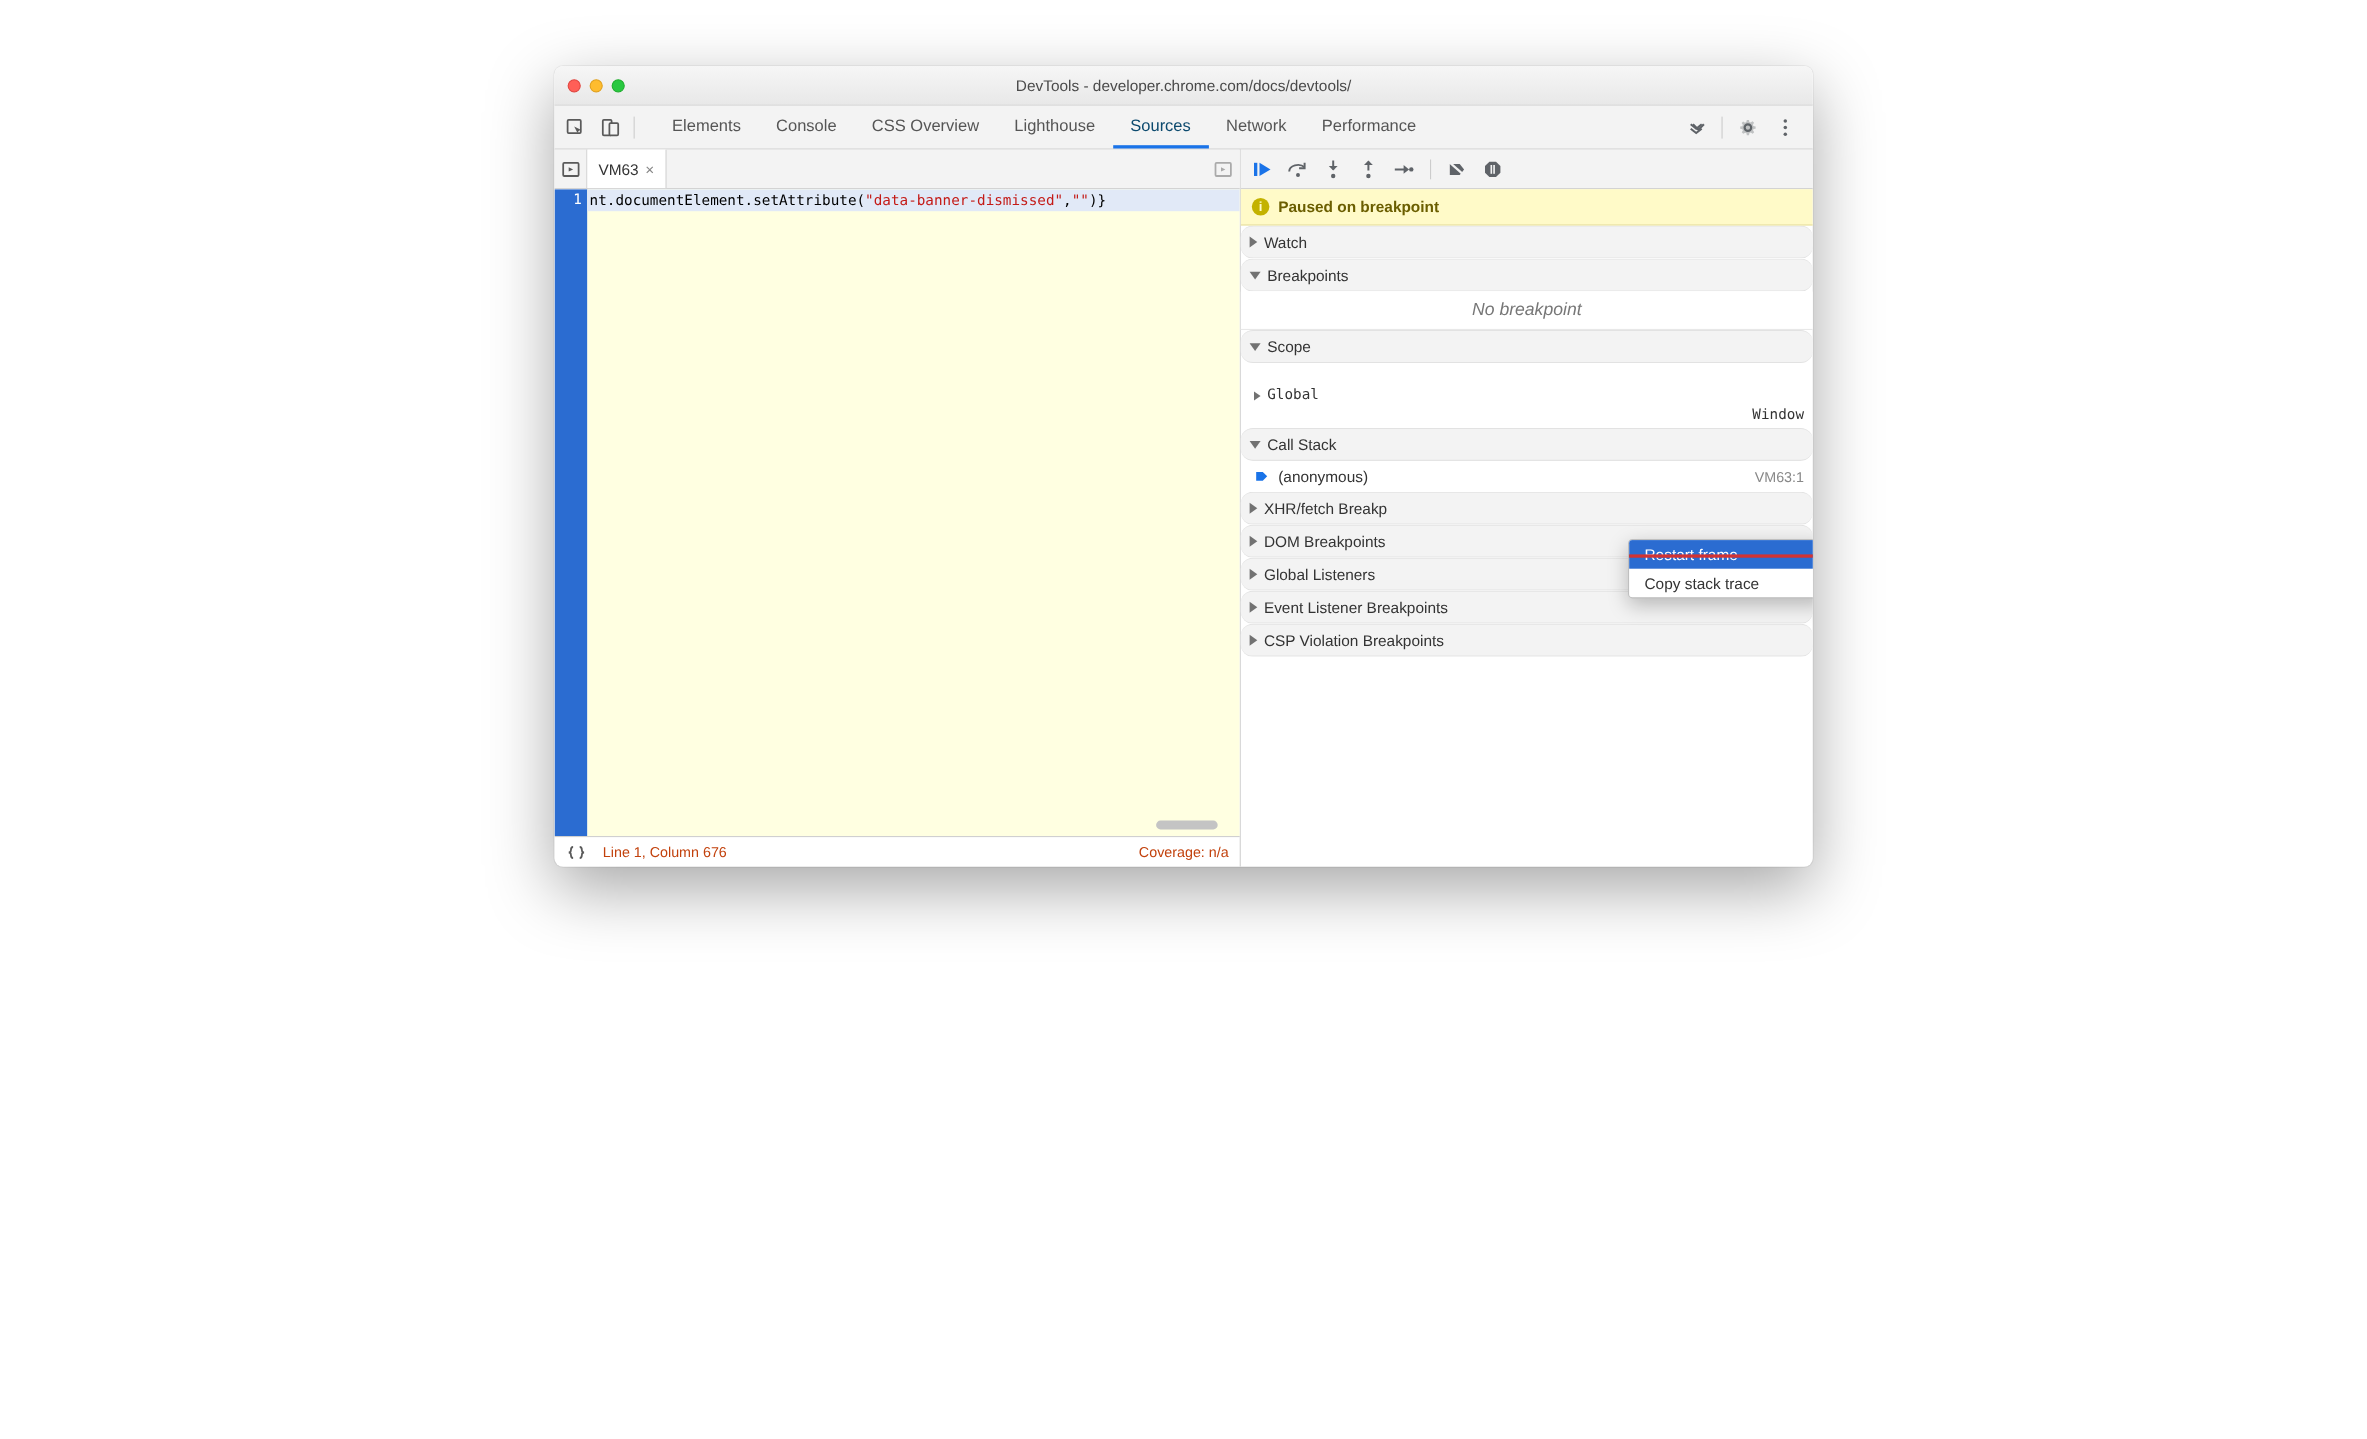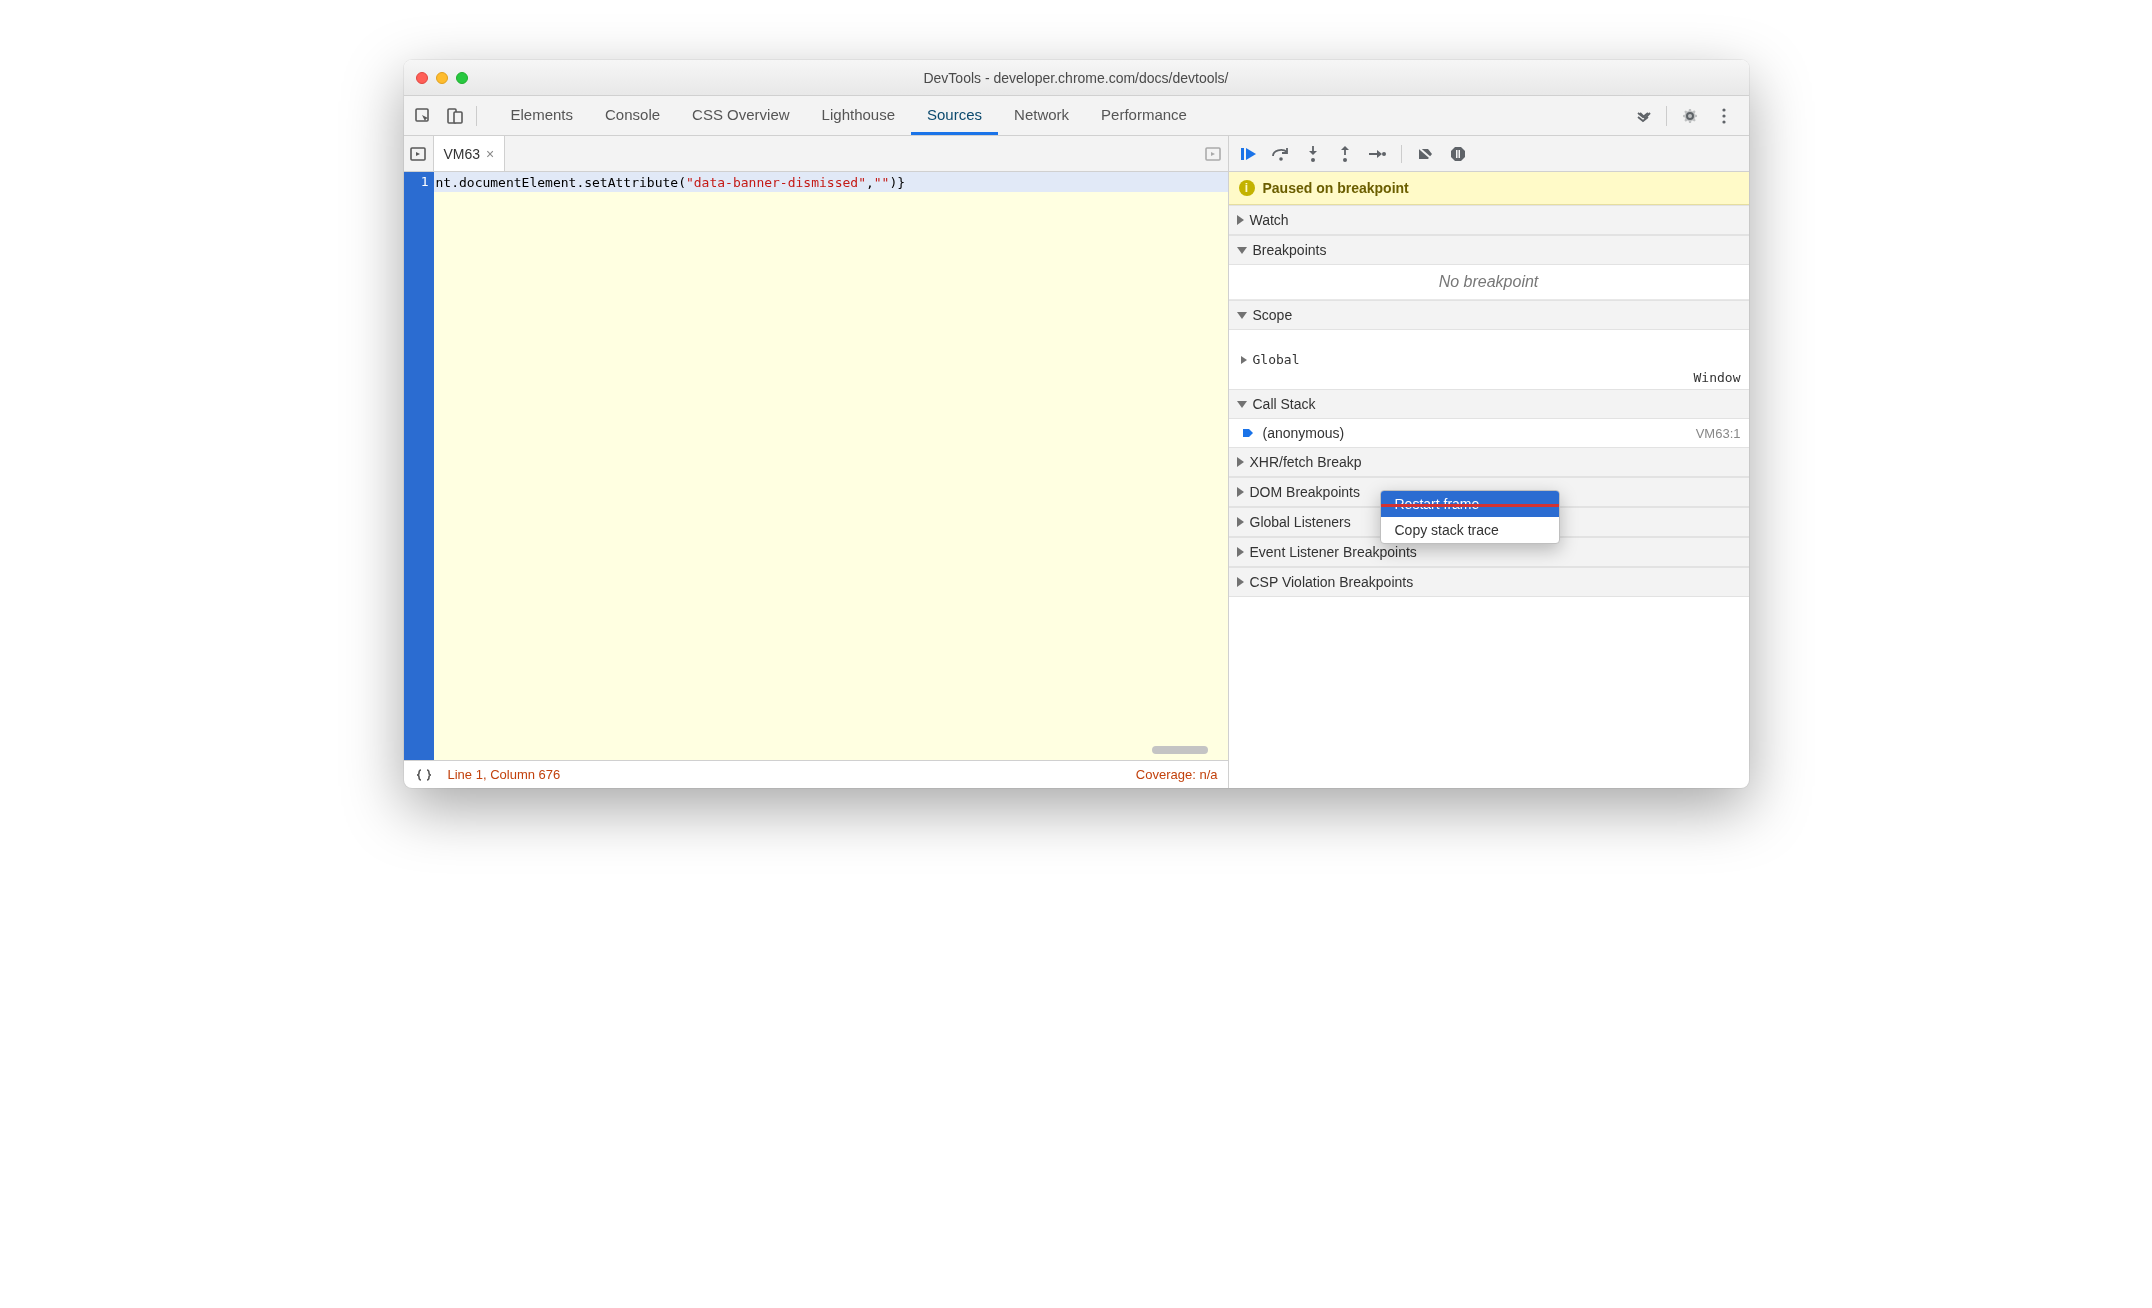--- a/index.html
+++ b/index.html
@@ -7,21 +7,21 @@
   font-family: -apple-system, BlinkMacSystemFont, "Segoe UI", Helvetica, Arial, sans-serif;
   background: #fff;
   width: 2152px;
   height: 1308px;
   display: flex;
   align-items: flex-start;
   justify-content: center;
   padding-top: 60px;
 }
 .window {
-  width: 1345px;
+  width: 1144px;
   height: 728px;
   background: #fff;
   border-radius: 8px;
   box-shadow: 0 20px 60px rgba(0,0,0,0.35), 0 0 0 1px rgba(0,0,0,0.05);
   display: flex;
   flex-direction: column;
   overflow: hidden;
   position: relative;
 }
 .titlebar {
@@ -83,21 +83,21 @@
 .editor-status .right { margin-left: auto; }
 
 .debug-toolbar { height: 36px; border-bottom: 1px solid #d0d0d0; display: flex; align-items: center; gap: 12px; padding: 0 10px; background: #f3f3f3;}
 .debug-toolbar .dbtn { width: 20px; height: 20px; display: flex; align-items: center; justify-content: center; color: #5f6368; }
 .debug-toolbar .dbtn.blue { color: #1a73e8; }
 .debug-toolbar .sep { width: 1px; height: 18px; background: #ccc; margin: 0 2px;}
 
 .paused-banner { background: #fffac8; border-bottom: 1px solid #e6de9f; padding: 8px 10px; display: flex; align-items: center; gap: 8px; font-size: 14px; color: #6b5e00; font-weight: 600;}
 .paused-banner .info-icon { width: 16px; height: 16px; background: #c3b200; color: #fffac8; border-radius: 50%; display:flex;align-items:center;justify-content:center;font-size:12px;font-weight:700;}
 
-.section-header { background: #f3f3f3; border-top: 1px solid #e2e2e2; border-bottom: 1px solid #e2e2e2; padding: 6px 8px; font-size: 14px; color: #333; display: flex; align-items: center; gap: 6px; cursor: pointer;}
+.section-header { background: #f3f3f3; border-top: 1px solid #e2e2e2; border-bottom: 1px solid #e2e2e2; padding: 6px 8px; font-size: 14px; color: #333; display: flex; align-items: center; gap: 6px; cursor: pointer; border-radius: 11px;}
 .no-bp { text-align: center; color: #777; font-style: italic; padding: 8px 0; background:#fff; border-bottom:1px solid #e8e8e8;}
 .scope-row { display: flex; align-items: center; padding: 4px 8px 4px 12px; font-family: Menlo, monospace; font-size: 13px; color: #333;}
 .scope-row .val { margin-left: auto; font-family: Menlo, monospace; margin-top: 36px;}
 .callstack-row { display: flex; align-items: center; padding: 6px 8px 6px 12px; font-size: 14px; color: #333; gap:8px;}
 .callstack-row .loc { margin-left: auto; color: #888; font-size: 13px;}
 .arrow-ptr { width:14px; height:14px; display:flex;align-items:center;justify-content:center;}
 
 .tri { display: inline-block; width: 0; height: 0; }
 .tri.right { border-top: 5px solid transparent; border-bottom: 5px solid transparent; border-left: 7px solid #727272; }
 .tri.right.sm { border-top: 4px solid transparent; border-bottom: 4px solid transparent; border-left: 6px solid #727272; }

